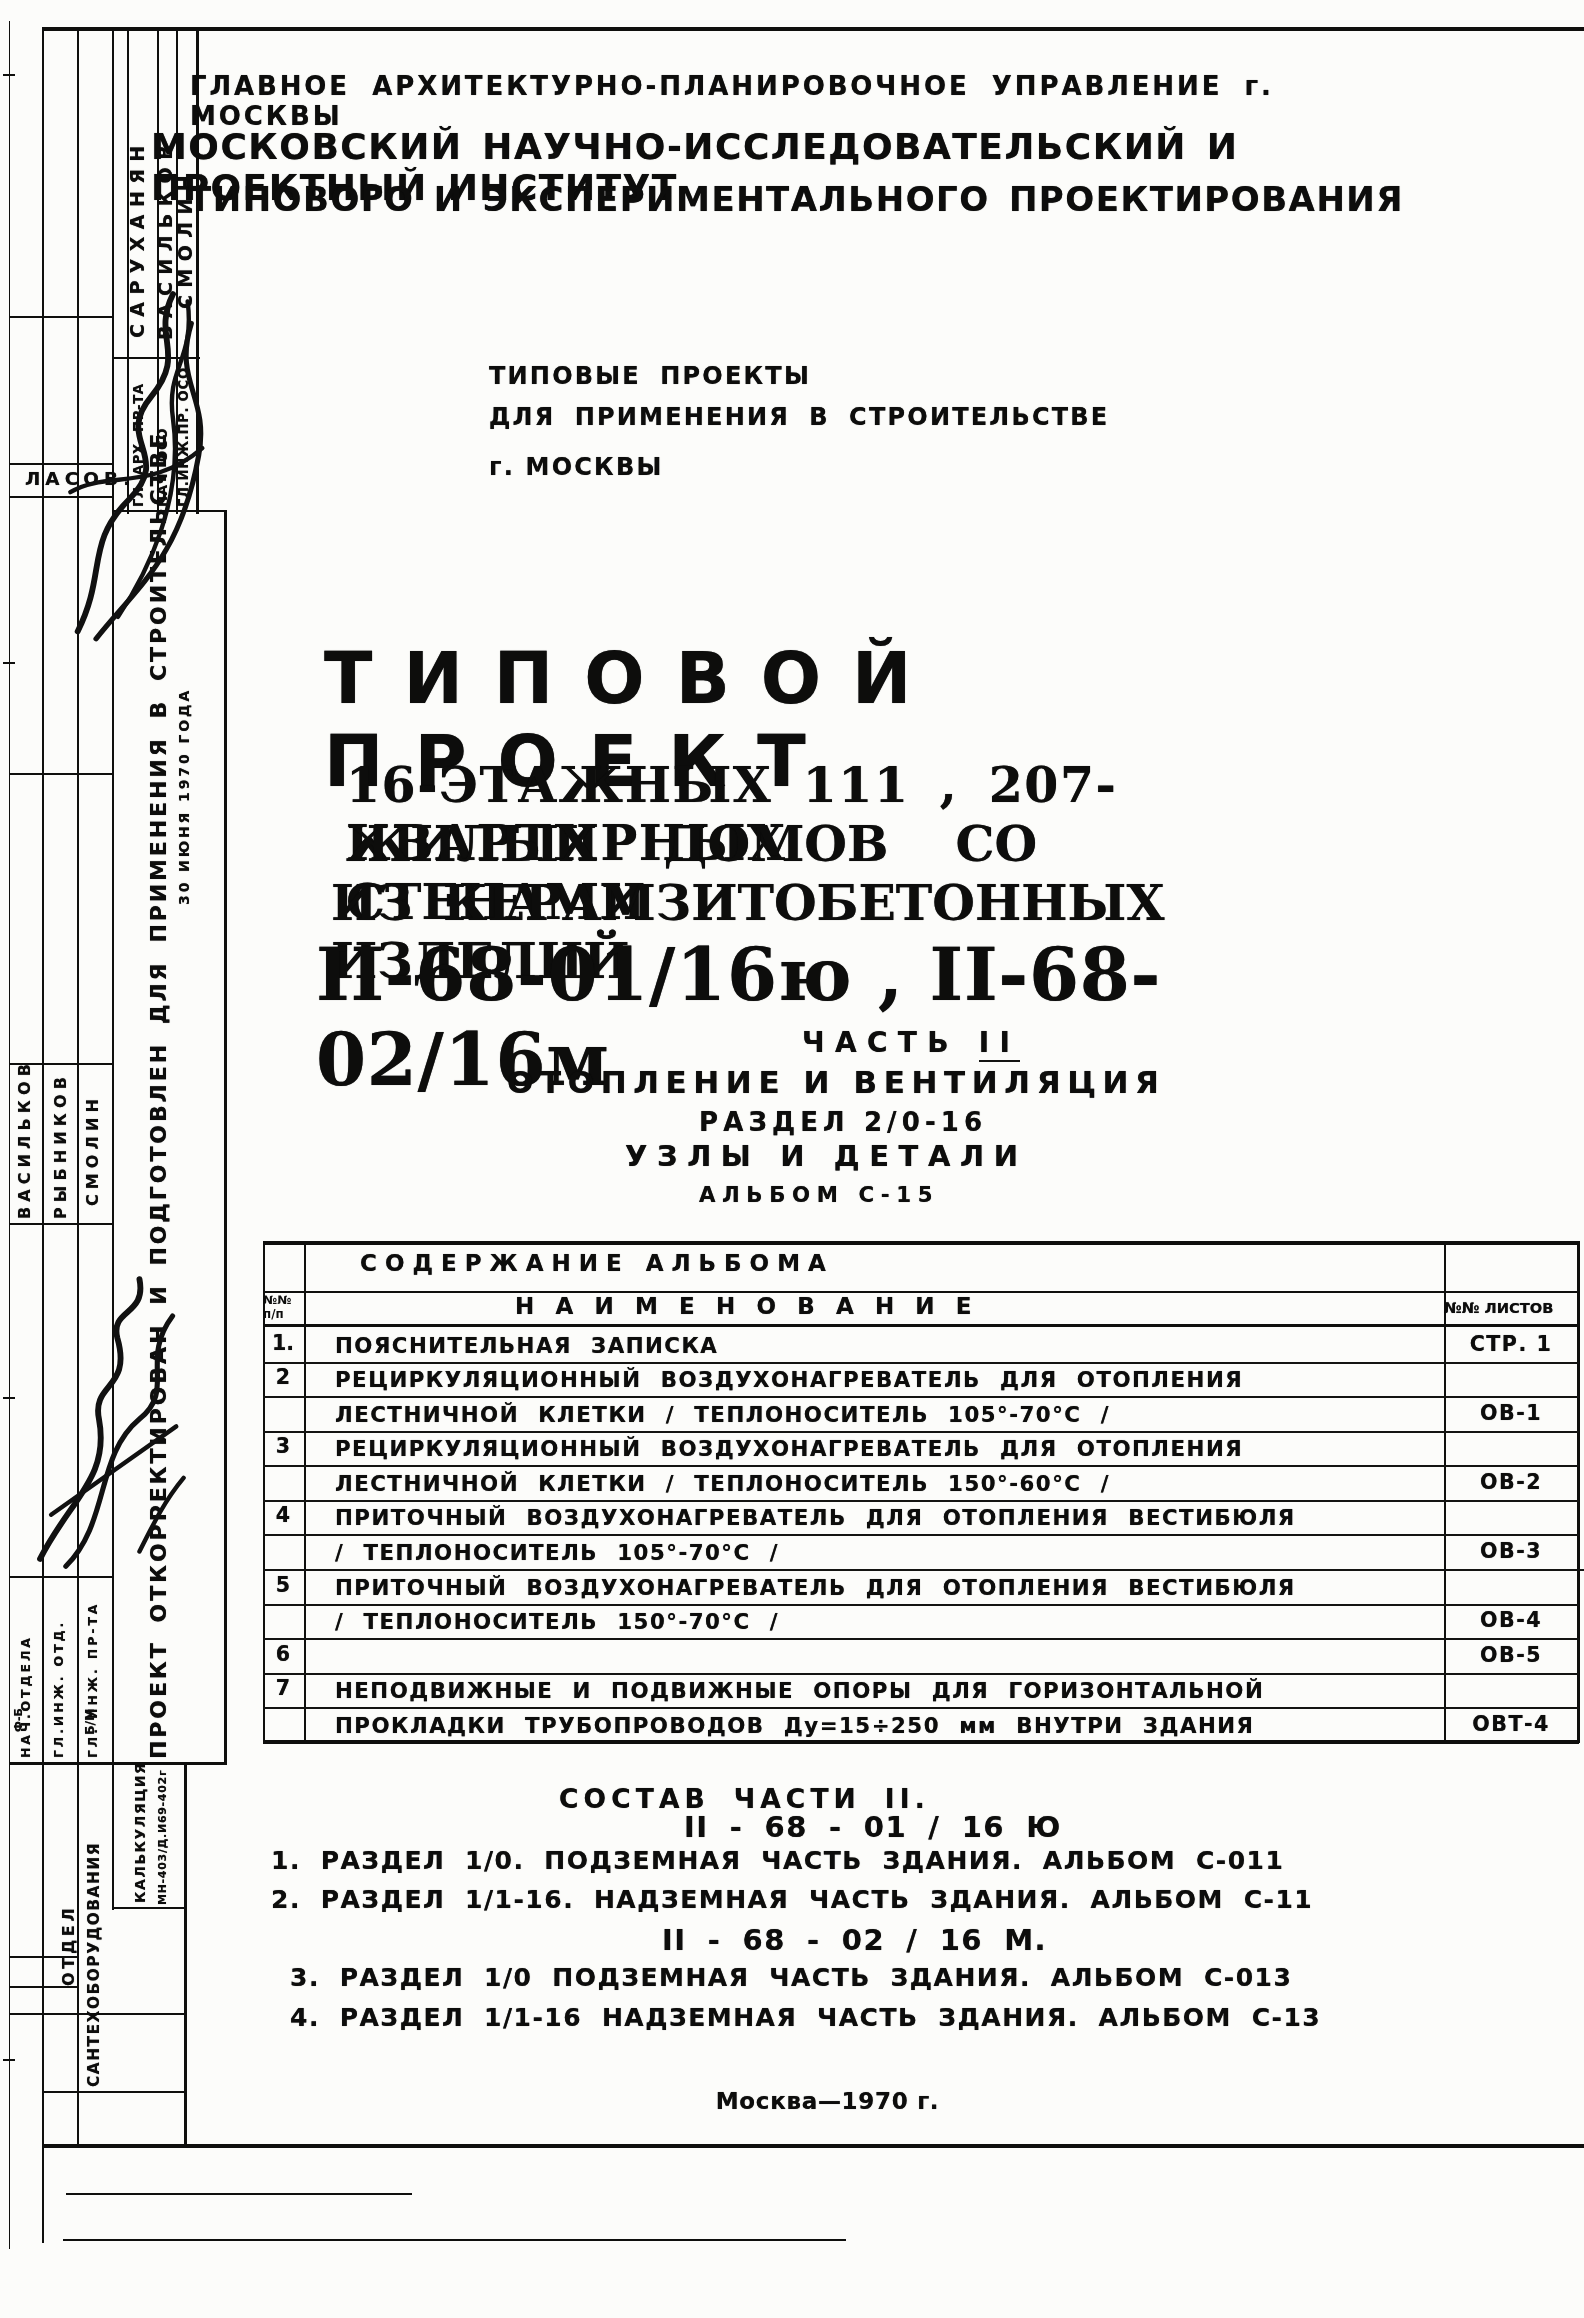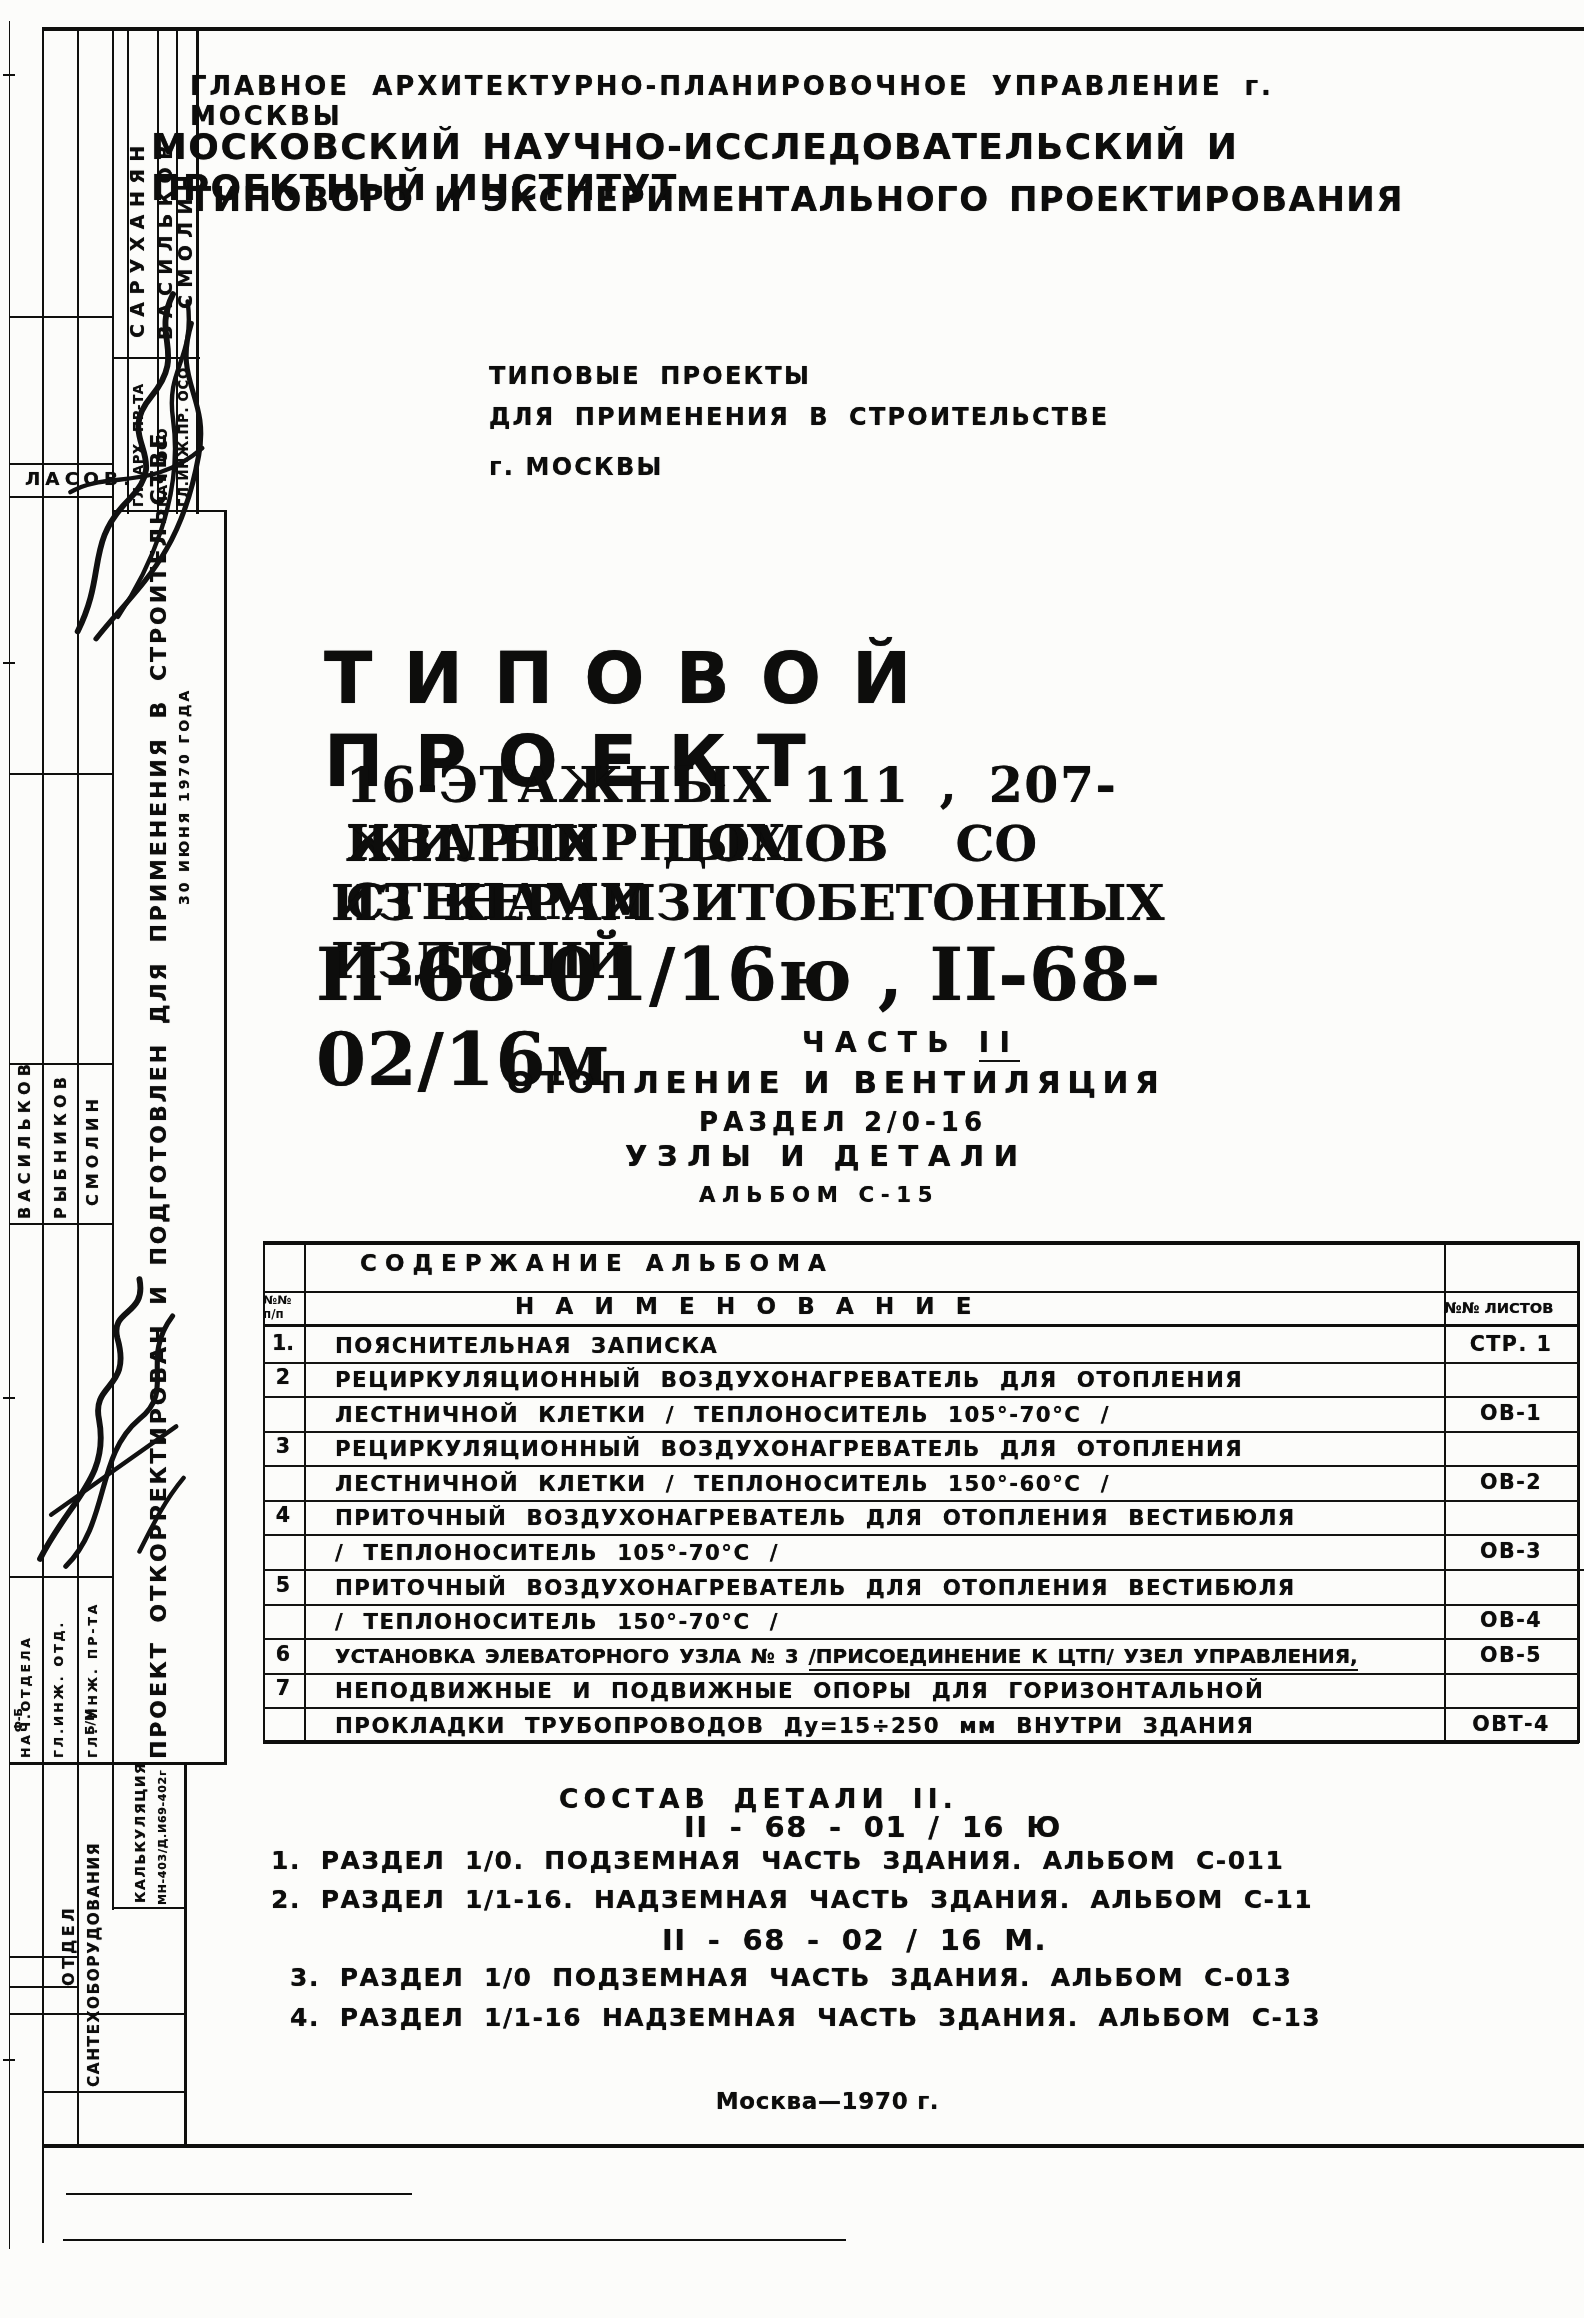--- a/index.html
+++ b/index.html
@@ -173,38 +173,34 @@
     <span class="ttext">ПРИТОЧНЫЙ ВОЗДУХОНАГРЕВАТЕЛЬ ДЛЯ ОТОПЛЕНИЯ ВЕСТИБЮЛЯ</span>
     <span class="tsheet"></span>
   </div>
   <div class="trow ink" style="top:1603px;">
     <span class="tnum"></span>
     <span class="ttext">/ ТЕПЛОНОСИТЕЛЬ 150°-70°С /</span>
     <span class="tsheet">ОВ-4</span>
   </div>
   <div class="trow ink" style="top:1638px;">
     <span class="tnum">6</span>
-    <span class="ttext tight">
-      <span>УСТАНОВКА ЭЛЕВАТОРНОГО УЗЛА № 3</span>
-      <span class="ul">/ПРИСОЕДИНЕНИЕ К ЦТП/ УЗЕЛ УПРАВЛЕНИЯ,</span>
-    </span>
     <span class="tsheet">ОВ-5</span>
   </div>
   <div class="trow ink" style="top:1672px;">
     <span class="tnum">7</span>
     <span class="ttext">НЕПОДВИЖНЫЕ И ПОДВИЖНЫЕ ОПОРЫ ДЛЯ ГОРИЗОНТАЛЬНОЙ</span>
     <span class="tsheet"></span>
   </div>
   <div class="trow ink" style="top:1707px;border-bottom:none;">
     <span class="tnum"></span>
     <span class="ttext">ПРОКЛАДКИ ТРУБОПРОВОДОВ Ду=15÷250 мм ВНУТРИ ЗДАНИЯ</span>
     <span class="tsheet">ОВТ-4</span>
   </div>
 
-  <div class="sost ctr ink" style="left:559px;top:1783px;width:382px;font-size:26.5px;letter-spacing:5.1px;">СОСТАВ  ДЕТАЛИ  II.</div>
+  <div class="sost ctr ink" style="left:559px;top:1783px;width:382px;font-size:26.5px;letter-spacing:5.1px;">СОСТАВ  ЧАСТИ  II.</div>
   <div class="sost ctr ink" style="left:684px;top:1810px;width:368px;font-size:29px;">II - 68 - 01 / 16 Ю</div>
   <div class="sost ink" style="left:271px;top:1846px;">1. РАЗДЕЛ 1/0.  ПОДЗЕМНАЯ  ЧАСТЬ  ЗДАНИЯ.  АЛЬБОМ  С-011</div>
   <div class="sost ink" style="left:271px;top:1885px;">2. РАЗДЕЛ 1/1-16.  НАДЗЕМНАЯ  ЧАСТЬ  ЗДАНИЯ.  АЛЬБОМ  С-11</div>
   <div class="sost ctr ink" style="left:662px;top:1923px;width:368px;font-size:29px;">II - 68 - 02 / 16 М.</div>
   <div class="sost ink" style="left:290px;top:1963px;">3. РАЗДЕЛ 1/0   ПОДЗЕМНАЯ  ЧАСТЬ  ЗДАНИЯ.   АЛЬБОМ  С-013</div>
   <div class="sost ink" style="left:290px;top:2003px;">4. РАЗДЕЛ 1/1-16  НАДЗЕМНАЯ  ЧАСТЬ  ЗДАНИЯ.  АЛЬБОМ  С-13</div>
   <div class="abs ink" style="left:688px;top:2088px;width:279px;text-align:center;font-size:23px;font-weight:700;letter-spacing:0.7px;">Москва—1970 г.</div>
 
 </div>
 

